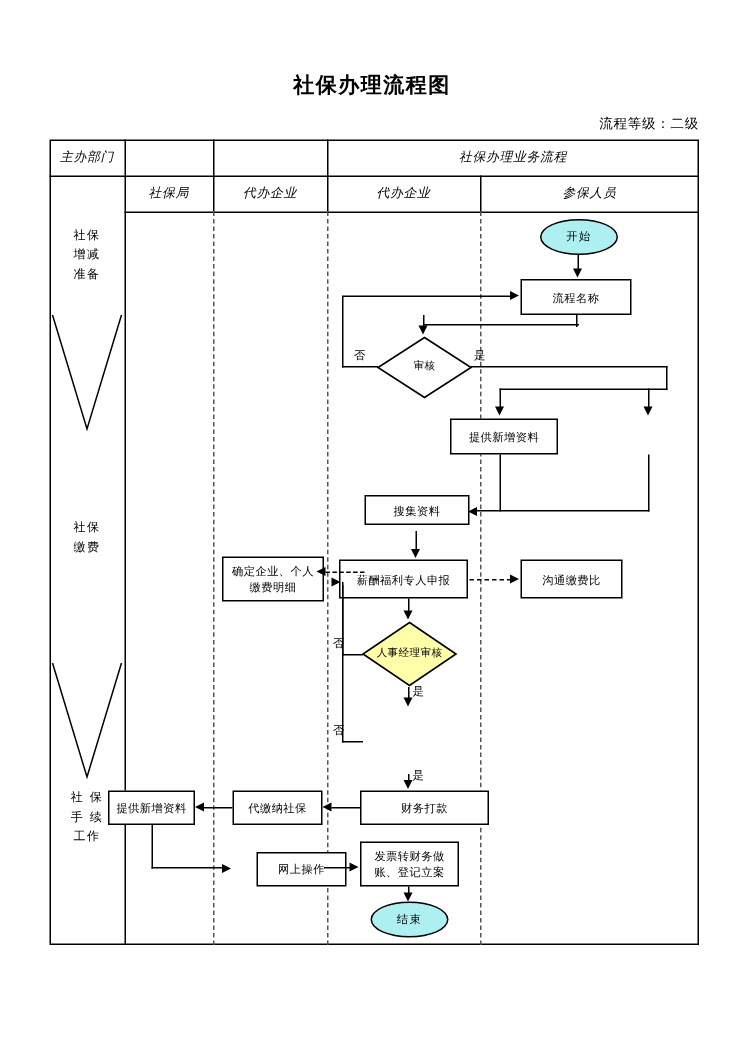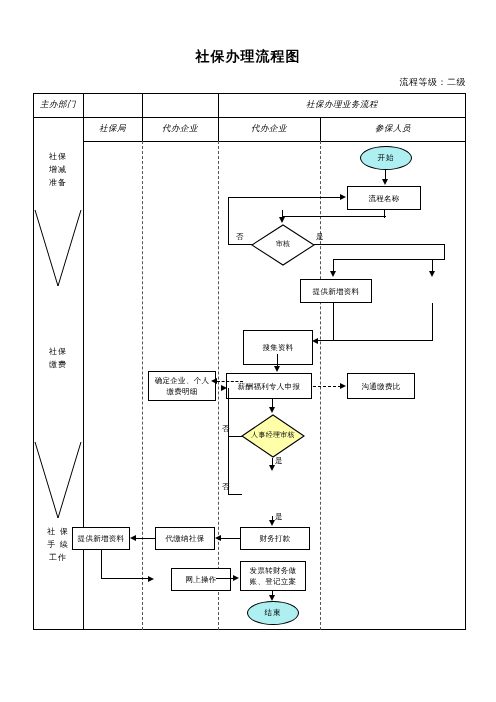--- a/index.html
+++ b/index.html
@@ -101,37 +101,37 @@
 
   <div class="diamond" style="left:251px;top:224px;width:64px;height:42px;">
     <svg class="shp" viewBox="0 0 64 42" preserveAspectRatio="none">
       <polygon points="32,1 63,21 32,41 1,21" fill="#ffffff" stroke="#000" stroke-width="1.1"></polygon>
     </svg>
     <div class="txt">审核</div>
   </div>
 
   <div class="box" style="left:300px;top:279px;width:72px;height:24px;">提供新增资料</div>
 
-  <div class="box" style="left:243px;top:330px;width:70px;height:35px;">搜集资料</div>
+  <div class="box" style="left:243px;top:330px;width:70px;height:20px;">搜集资料</div>
 
   <div class="box thick" style="left:226px;top:373px;width:86px;height:26px;">薪酬福利专人申报</div>
 
   <div class="box thick" style="left:347px;top:373px;width:68px;height:26px;">沟通缴费比</div>
 
   <div class="box" style="left:148px;top:371px;width:68px;height:30px;">确定企业、个人缴费明细</div>
 
   <div class="diamond" style="left:241px;top:414px;width:64px;height:44px;">
     <svg class="shp" viewBox="0 0 64 44" preserveAspectRatio="none">
       <polygon points="32,1 63,22 32,43 1,22" fill="#ffffaa" stroke="#000" stroke-width="1.1"></polygon>
     </svg>
     <div class="txt">人事经理审核</div>
   </div>
 
 
-  <div class="box" style="left:240px;top:527px;width:70px;height:23px;">财务打款</div>
+  <div class="box" style="left:240px;top:527px;width:86px;height:23px;">财务打款</div>
 
   <div class="box" style="left:155px;top:527px;width:60px;height:23px;">代缴纳社保</div>
 
   <div class="box" style="left:72px;top:527px;width:58px;height:23px;">提供新增资料</div>
 
   <div class="box" style="left:155px;top:568px;width:60px;height:23px;margin-left:16px;">网上操作</div>
 
   <div class="box" style="left:240px;top:561px;width:66px;height:30px;">发票转财务做账、登记立案</div>
 
   <div class="ellipse" style="left:247px;top:601px;width:52px;height:24px;">结束</div>

